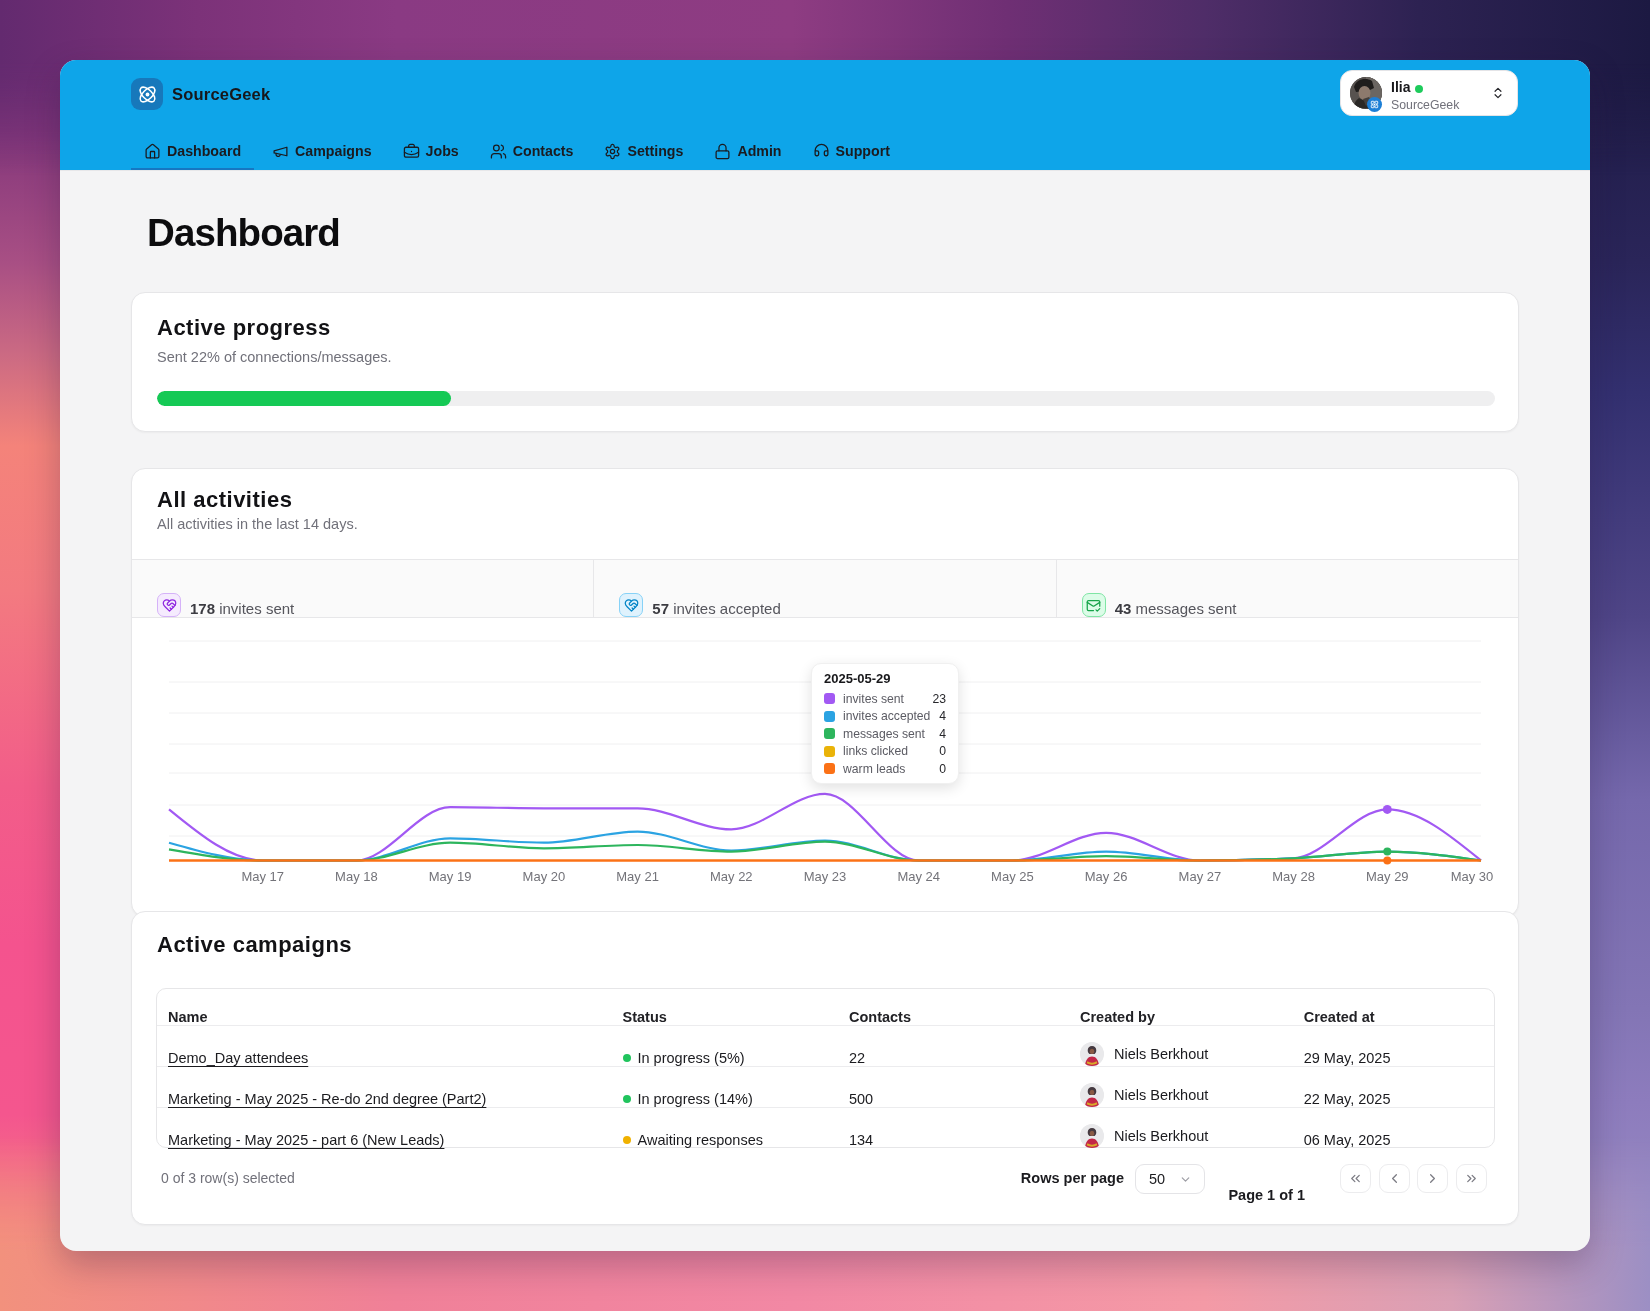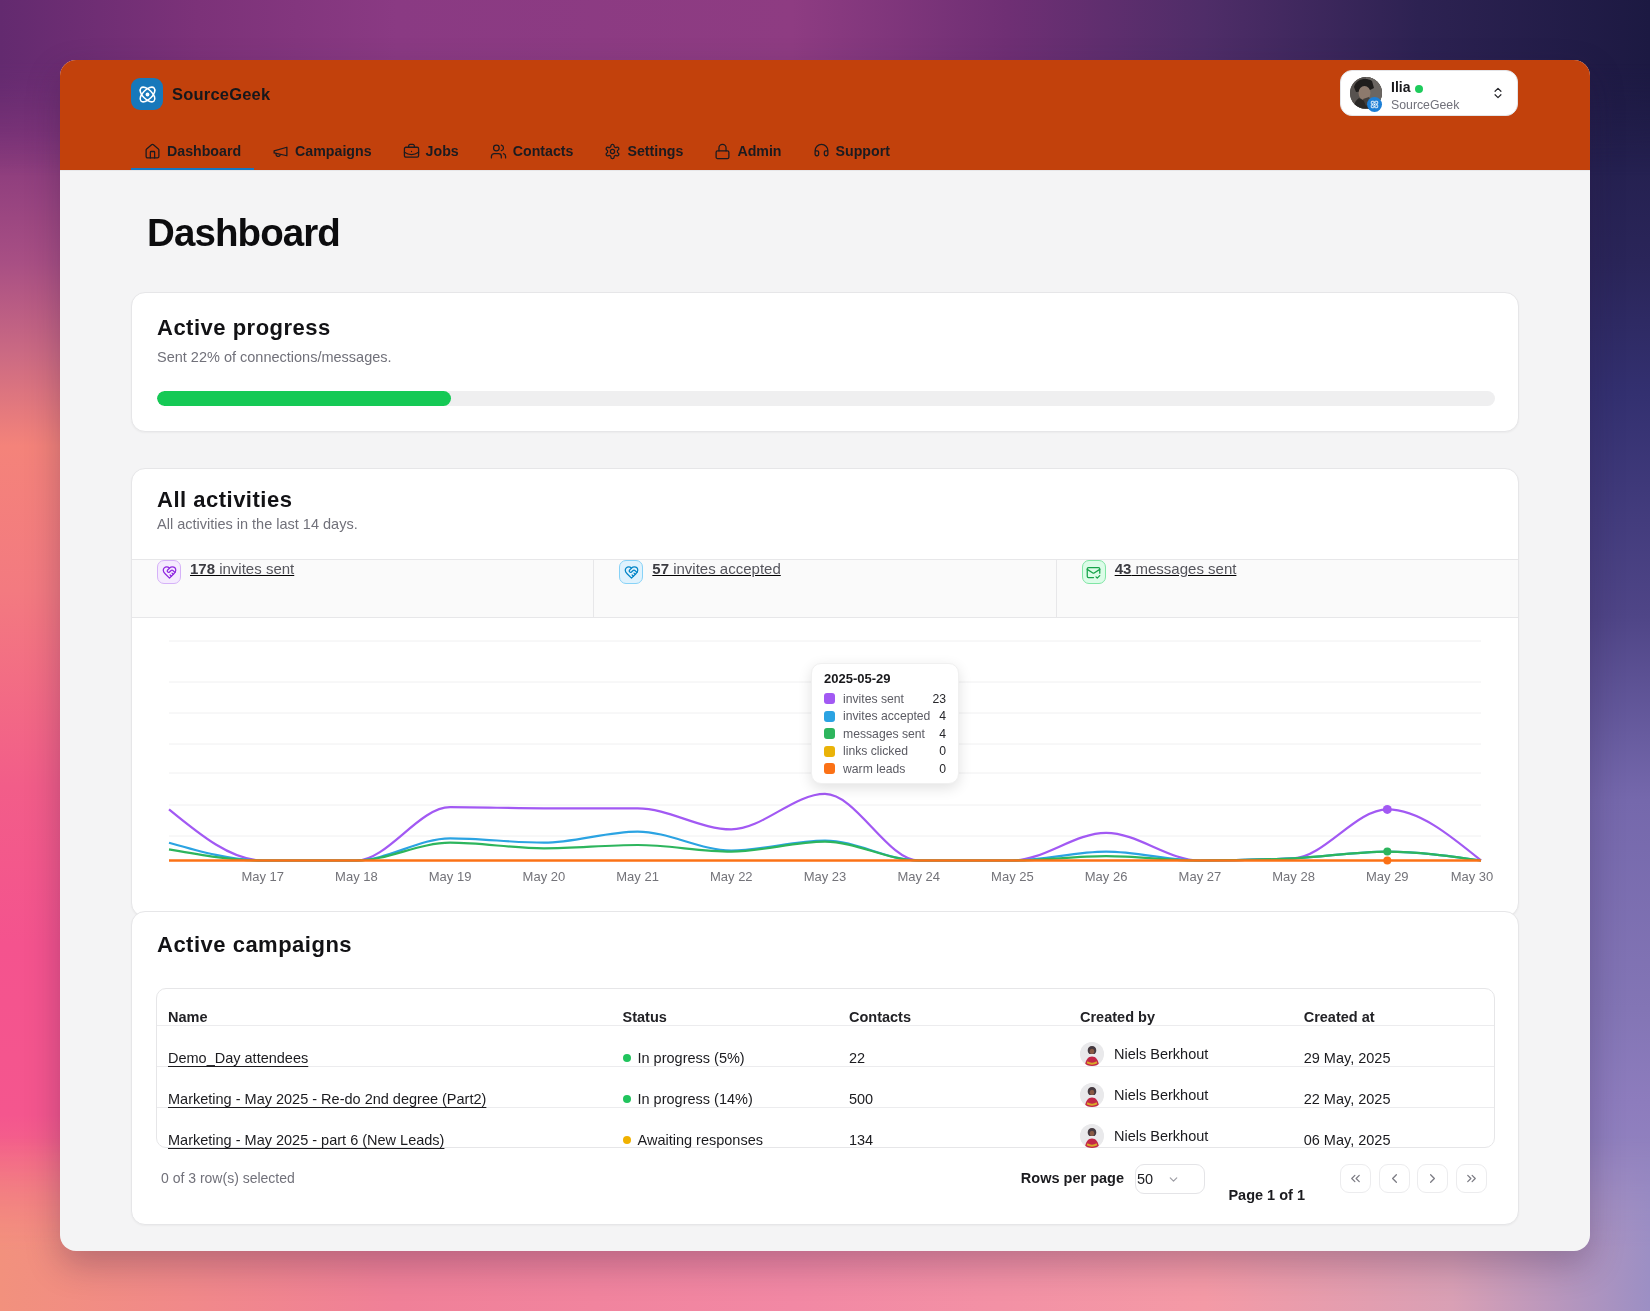--- a/index.html
+++ b/index.html
@@ -15,21 +15,21 @@
     mask-image:linear-gradient(180deg,#000 0,#000 62px,transparent 175px);
     background:linear-gradient(90deg,#632a6f 0%,#7c3279 12%,#8a3a83 24%,#8e3c82 48%,#6f2f74 61%,#4f2d68 73%,#2d2252 86%,#1c1942 100%); }
   .bg-bottom { left:0; right:0; bottom:0; height:180px;
     -webkit-mask-image:linear-gradient(0deg,#000 0,#000 62px,transparent 175px);
     mask-image:linear-gradient(0deg,#000 0,#000 62px,transparent 175px);
     background:linear-gradient(90deg,#f2917d 0%,#f08098 24%,#f288a4 48%,#f49aa6 73%,#d9a0b5 88%,#9c8fc4 100%); }
   .frame { position:absolute; left:60px; top:60px; width:1530px; height:1191px;
     background:#f4f4f5; border-radius:16px; overflow:hidden;
     box-shadow:0 14px 34px rgba(40,20,60,.28); }
   
-  .hdr { position:absolute; left:0; top:0; width:100%; height:111px; background:#c2410c;
+  .hdr { position:absolute; left:0; top:0; width:100%; height:111px; background:#0ea5e9;
     border-bottom:1px solid #e7e7e9; }
   .logo { position:absolute; left:71px; top:18px; width:32px; height:32px; border-radius:9px;
     background:#1778bb; display:flex; align-items:center; justify-content:center; }
   .logoname { position:absolute; left:112px; top:25px; font-size:16.5px; font-weight:700; color:#17171b; letter-spacing:.2px; }
   .tabs { position:absolute; left:71px; bottom:0; display:flex; gap:5px; height:41px; }
   .tab { display:flex; align-items:center; gap:6px; padding:5px 13px 0; font-size:14.2px; font-weight:600;
     color:#1b1b20; border-bottom:2.5px solid transparent; }
   .tab svg { flex:0 0 auto; }
   .tab.on { border-bottom-color:#1677c2; }
   .chip { position:absolute; right:72px; top:10px; width:178px; height:46px; background:#fff;
@@ -49,21 +49,21 @@
   .ct { position:absolute; left:25px; top:21px; font-size:22px; font-weight:700; color:#121215; letter-spacing:.5px;}
   .cs { position:absolute; left:25px; top:50px; font-size:14.5px; color:#71717a; }
   #card1 .ct { top:22px; } #card2 .ct { top:17.5px; } #card3 .ct { top:19.5px; }
   #card1 .cs { top:56px; } #card2 .cs { top:47px; }
   #card1 { top:232px; height:140px; }
   .track { position:absolute; left:25px; top:98px; width:1338px; height:15px; border-radius:999px; background:#efeff0; overflow:hidden; }
   .fill { width:22%; height:100%; border-radius:999px; background:#15c955; }
   #card2 { top:408px; height:449px; }
   .stats { position:absolute; left:0; top:90px; width:100%; height:59px;
     border-top:1px solid #e7e7e9; border-bottom:1px solid #e7e7e9; background:#fafafa; display:flex; }
-  .stat { flex:1; display:flex; align-items:flex-start; padding-left:25px; border-right:1px solid #e7e7e9; gap:9px;text-decoration:underline;}
+  .stat { flex:1; display:flex; align-items:flex-end; padding-left:25px; border-right:1px solid #e7e7e9; gap:9px;}
   .stat:last-child { border-right:none; }
   .sico { width:24px; height:24px; border-radius:7px; display:flex; align-items:center; justify-content:center; }
   .stxt { font-size:15px; color:#55555c; }
   .stxt b { color:#3c3c42; font-weight:700; }
   .i-purple { background:#f5ebfe; border:1px solid #d5b2f8; color:#8f27e0; }
   .i-blue   { background:#dff2fd; border:1px solid #87d2f7; color:#0285c7; }
   .i-green  { background:#dcfce8; border:1px solid #7fe5a4; color:#16a349; }
   .i-yellow { background:#fdf9c9; border:1px solid #f1df4c; color:#a96204; }
   .i-orange { background:#ffeed5; border:1px solid #fcb372; color:#ea570c; }
   .chart { position:absolute; left:0; top:149px; }
@@ -84,21 +84,21 @@
   .c4 { width:203px; display:flex; align-items:center; gap:10px; }
   .c5 { width:218px; padding-left:11px; }
   .tr .lnk { color:#1b1b1f; text-decoration:underline; text-underline-offset:2.5px; }
   .sdot { width:8px; height:8px; border-radius:50%; }
   .g { background:#21c45d; } .y { background:#f0b100; }
   .pav { width:24px; height:24px; border-radius:50%; background:#ebebed; overflow:hidden; flex:0 0 auto; }
   .foot { position:absolute; left:24px; right:24px; top:252px; height:30px; }
   .sel-info { position:absolute; left:5px; top:6px; font-size:14px; color:#71717a; }
   .rpp { position:absolute; right:370px; top:6px; font-size:14.5px; font-weight:700; color:#1b1b1f; }
   .selbox { position:absolute; right:289px; top:0; width:70px; height:30px; border:1px solid #e4e4e7;
-    border-radius:9px; background:#fff; font-size:14.5px; color:#1b1b1f; display:flex; align-items:center; padding-left:1px; gap:14px;}
+    border-radius:9px; background:#fff; font-size:14.5px; color:#1b1b1f; display:flex; align-items:center; padding-left:13px; gap:14px;}
   .pageinfo { position:absolute; right:189px; top:23px; font-size:14.5px; font-weight:700; color:#1b1b1f; }
   .pgbtns { position:absolute; right:7px; top:0; display:flex; gap:7.7px; }
   .pgb { width:31px; height:29px; border:1px solid #ececee; border-radius:9px; background:#fff;
     display:flex; align-items:center; justify-content:center; color:#7b7b83; }
 </style>
 </head>
 <body>
 <div class="bgs bg-left"></div>
 <div class="bgs bg-right"></div>
 <div class="bgs bg-top"></div>

